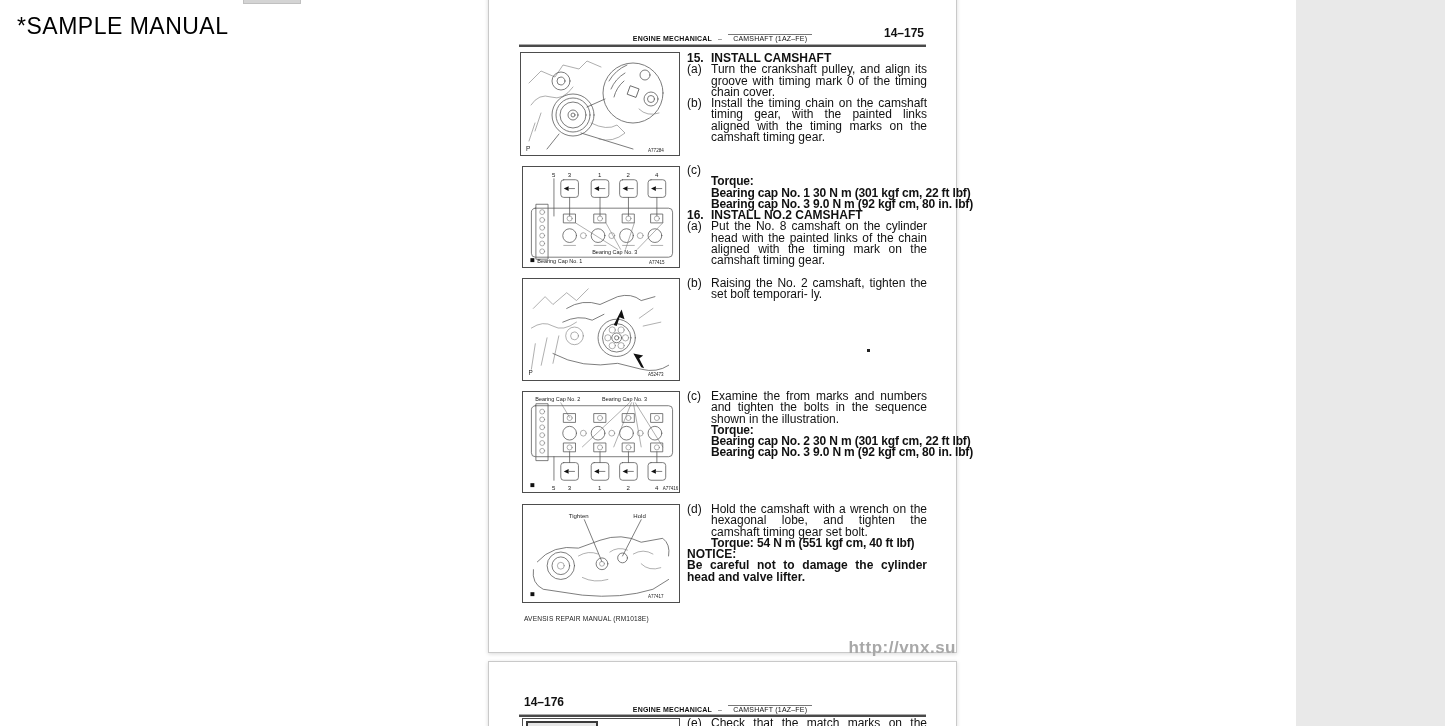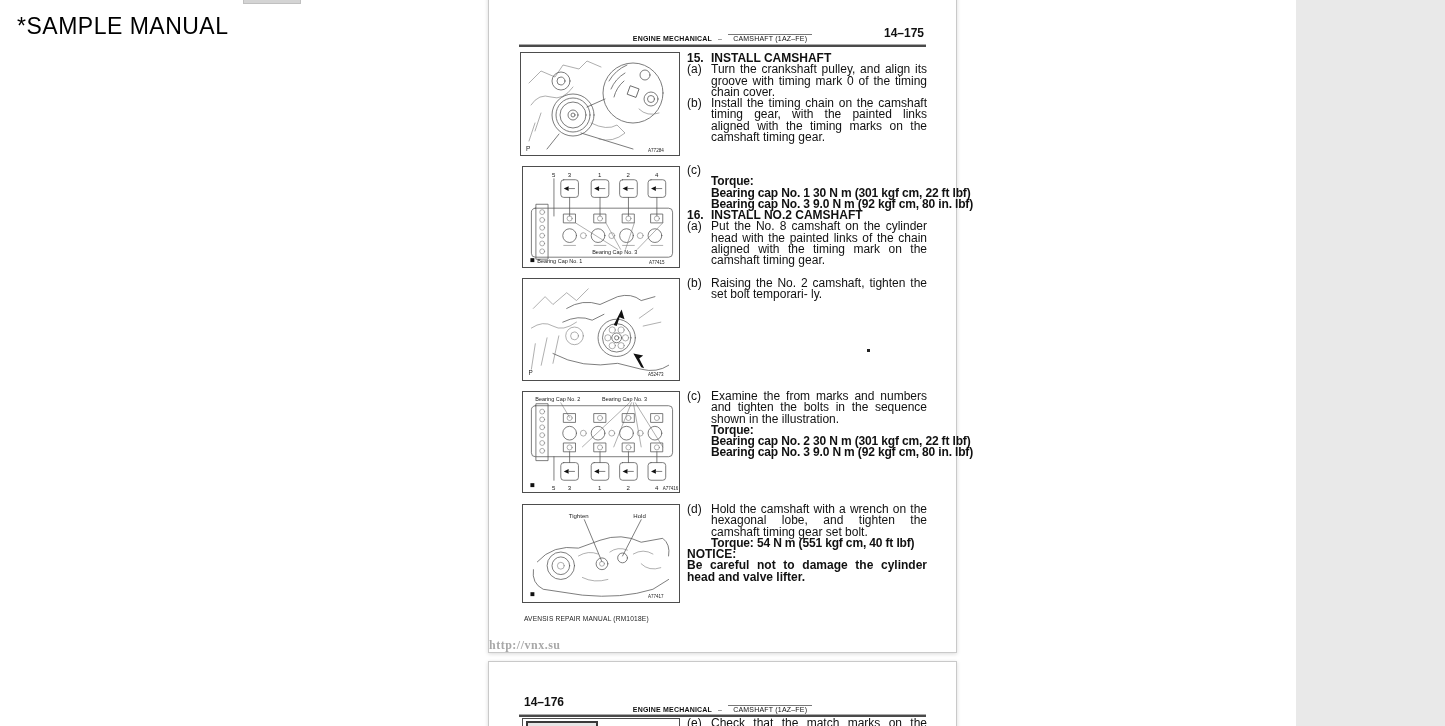--- a/index.html
+++ b/index.html
@@ -59,23 +59,23 @@
   .step { display:flex; font-weight:bold; }
   .step .lbl { width:24px; flex:none; }
   .tq { margin-left:24px; font-weight:bold; letter-spacing:-0.15px; white-space:nowrap; }
   .bold-line { font-weight:bold; }
   .notice-body { font-weight:bold; text-align:justify; }
 
   .stray-dot { position:absolute; left:378px; top:368px; width:2.5px; height:2.5px; background:#222; }
 
   .footer-line { position:absolute; left:35px; top:634px; font-size:6.6px; color:#222; letter-spacing:0.2px; }
   .watermark {
-    position:absolute; left:0; right:0; top:657px; text-align:left;
-    font-family:Liberation Serif, serif; font-weight:bold;
-    font-size:12px; color:#a8a8a8; letter-spacing:0.5px;
+    position:absolute; left:0; right:0; top:657px; text-align:right;
+    font-family:Liberation Sans, sans-serif; font-weight:bold;
+    font-size:17px; color:#a8a8a8; letter-spacing:0.5px;
   }
 
   .p2-figbox { position:absolute; left:33px; top:56px; width:158px; height:70px; border:1px solid #4d4d4d; background:#fff; }
   .p2-inner-label { position:absolute; left:3px; top:2px; width:72px; height:11px; border:2px solid #3a3a3a; background:#e6e6e6; }
 </style>
 </head>
 <body>
 
 <div class="stage">
   <div class="top-artifact"></div>

